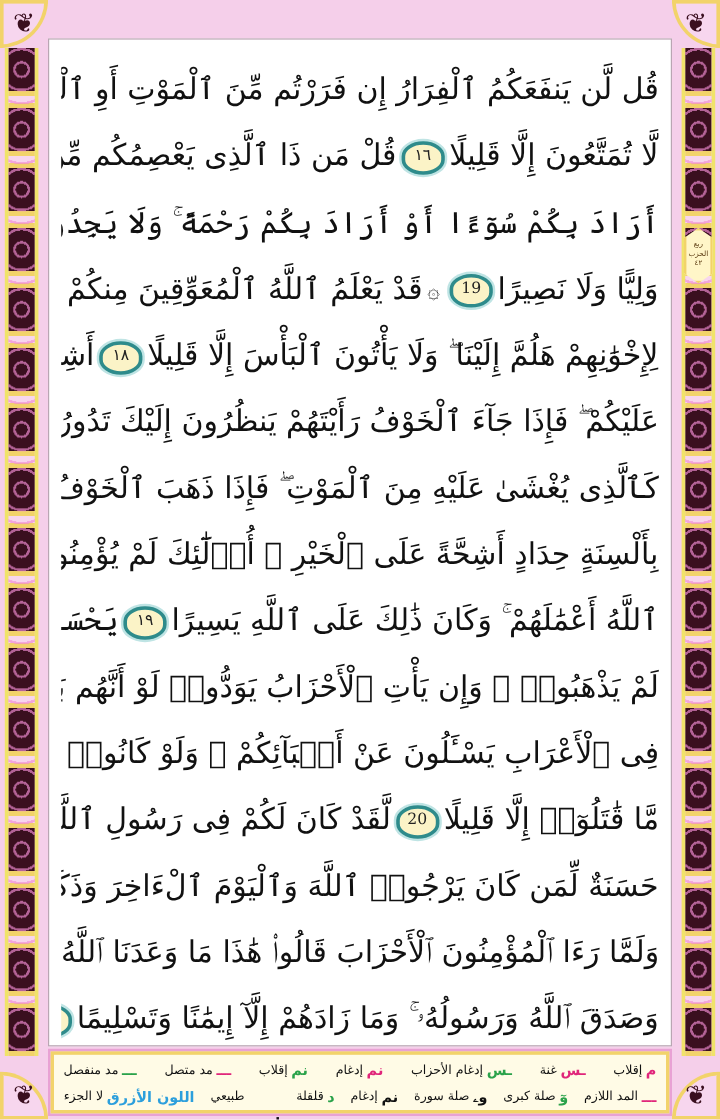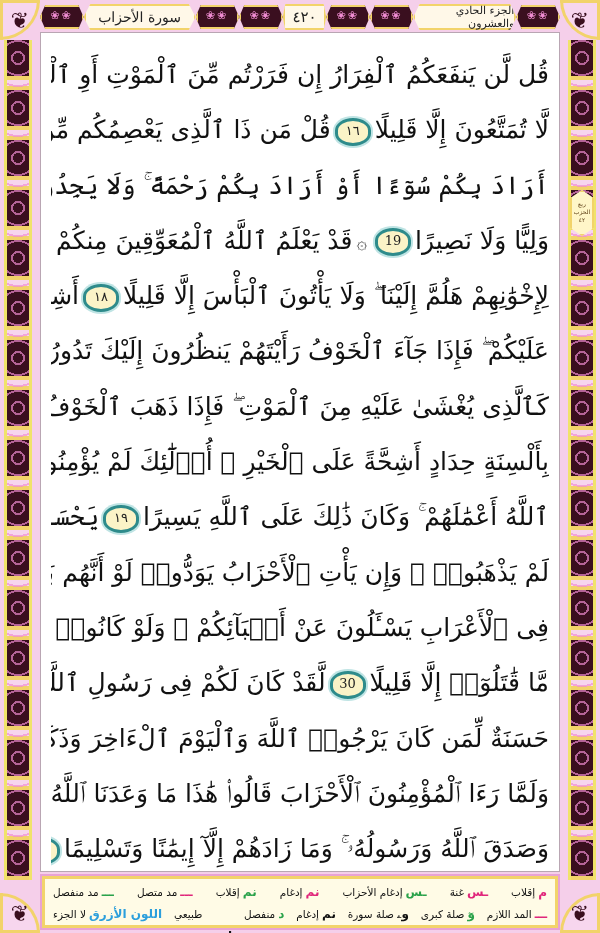--- a/index.html
+++ b/index.html
@@ -131,51 +131,40 @@
 
 <div class="frame">
   <div class="corner corner-tl">❦</div>
   <div class="corner corner-tr">❦</div>
   <div class="corner corner-bl">❦</div>
   <div class="corner corner-br">❦</div>
 
   <div class="strip strip-left"></div>
   <div class="strip strip-right"></div>
 
-  <div class="header">
-    <div class="hdr-orn"></div>
-    <div class="hdr-label hdr-surah">سورة الأحزاب</div>
-    <div class="hdr-orn"></div>
-    <div class="hdr-orn"></div>
-    <div class="hdr-label hdr-page">٤٢٠</div>
-    <div class="hdr-orn"></div>
-    <div class="hdr-orn"></div>
-    <div class="hdr-label hdr-juz">الجزء الحادي والعشرون</div>
-    <div class="hdr-orn"></div>
-  </div>
 
   <div class="hizb">
     <div>ربع الحزب</div>
     <div>٤٢</div>
   </div>
 
   <div class="panel">
     <div class="lines" id="lines">
         <div class="line"><span>قُل لَّن يَنفَعَكُمُ ٱلْفِرَارُ إِن فَرَرْتُم مِّنَ ٱلْمَوْتِ أَوِ ٱلْقَتْلِ وَإِذًا</span></div>
         <div class="line"><span>لَّا تُمَتَّعُونَ إِلَّا قَلِيلًا</span><span class="ayah">١٦</span><span>قُلْ مَن ذَا ٱلَّذِى يَعْصِمُكُم مِّنَ ٱللَّهِ إِنْ</span></div>
         <div class="line"><span>أَرَادَ بِكُمْ سُوٓءًا أَوْ أَرَادَ بِكُمْ رَحْمَةً ۚ وَلَا يَجِدُونَ لَهُم مِّن دُونِ ٱللَّهِ</span></div>
         <div class="line"><span>وَلِيًّا وَلَا نَصِيرًا</span><span class="ayah">19</span><span class="star">۞</span><span>قَدْ يَعْلَمُ ٱللَّهُ ٱلْمُعَوِّقِينَ مِنكُمْ وَٱلْقَآئِلِينَ</span></div>
         <div class="line"><span>لِإِخْوَٰنِهِمْ هَلُمَّ إِلَيْنَا ۖ وَلَا يَأْتُونَ ٱلْبَأْسَ إِلَّا قَلِيلًا</span><span class="ayah">١٨</span><span>أَشِحَّةً</span></div>
         <div class="line"><span>عَلَيْكُمْ ۖ فَإِذَا جَآءَ ٱلْخَوْفُ رَأَيْتَهُمْ يَنظُرُونَ إِلَيْكَ تَدُورُ أَعْيُنُهُمْ</span></div>
         <div class="line"><span>كَٱلَّذِى يُغْشَىٰ عَلَيْهِ مِنَ ٱلْمَوْتِ ۖ فَإِذَا ذَهَبَ ٱلْخَوْفُ سَلَقُوكُم</span></div>
         <div class="line"><span>بِأَلْسِنَةٍ حِدَادٍ أَشِحَّةً عَلَى ٱلْخَيْرِ ۚ أُو۟لَٰٓئِكَ لَمْ يُؤْمِنُوا۟ فَأَحْبَطَ</span></div>
         <div class="line"><span>ٱللَّهُ أَعْمَٰلَهُمْ ۚ وَكَانَ ذَٰلِكَ عَلَى ٱللَّهِ يَسِيرًا</span><span class="ayah">١٩</span><span>يَحْسَبُونَ ٱلْأَحْزَابَ</span></div>
         <div class="line"><span>لَمْ يَذْهَبُوا۟ ۖ وَإِن يَأْتِ ٱلْأَحْزَابُ يَوَدُّوا۟ لَوْ أَنَّهُم بَادُونَ</span></div>
         <div class="line"><span>فِى ٱلْأَعْرَابِ يَسْـَٔلُونَ عَنْ أَنۢبَآئِكُمْ ۖ وَلَوْ كَانُوا۟ فِيكُم</span></div>
-        <div class="line"><span>مَّا قَٰتَلُوٓا۟ إِلَّا قَلِيلًا</span><span class="ayah">30</span><span>لَّقَدْ كَانَ لَكُمْ فِى رَسُولِ ٱللَّهِ أُسْوَةٌ</span></div>
+        <div class="line"><span>مَّا قَٰتَلُوٓا۟ إِلَّا قَلِيلًا</span><span class="ayah">20</span><span>لَّقَدْ كَانَ لَكُمْ فِى رَسُولِ ٱللَّهِ أُسْوَةٌ</span></div>
         <div class="line"><span>حَسَنَةٌ لِّمَن كَانَ يَرْجُوا۟ ٱللَّهَ وَٱلْيَوْمَ ٱلْءَاخِرَ وَذَكَرَ ٱللَّهَ كَثِيرًا</span></div>
         <div class="line"><span>وَلَمَّا رَءَا ٱلْمُؤْمِنُونَ ٱلْأَحْزَابَ قَالُوا۟ هَٰذَا مَا وَعَدَنَا ٱللَّهُ وَرَسُولُهُۥ</span></div>
         <div class="line"><span>وَصَدَقَ ٱللَّهُ وَرَسُولُهُۥ ۚ وَمَا زَادَهُمْ إِلَّآ إِيمَٰنًا وَتَسْلِيمًا</span><span class="ayah">٢٢</span></div>
       </div>
   </div>
 
   <div class="legend">
     <div class="legend-row" id="legend-row1">
         <span class="lg-item">
           <span class="sw" style="color: rgb(224, 37, 122);">م</span>
@@ -218,21 +207,21 @@
         <span class="lg-item">
           <span class="sw" style="color: rgb(17, 17, 17);">وۦ</span>
           <span>صلة سورة</span>
         </span>
         <span class="lg-item">
           <span class="sw" style="color: rgb(17, 17, 17);">نم</span>
           <span>إدغام</span>
         </span>
         <span class="lg-item">
           <span class="sw" style="color: rgb(42, 162, 74);">د</span>
-          <span>منفصل</span>
+          <span>قلقلة</span>
         </span>
         <span class="lg-item">
           <span class="sw" style="color: rgb(17, 17, 17); margin-top: 44px;">او ى</span>
           <span>طبيعي</span>
         </span>
         <span class="lg-item">
           <span class="sw" style="color: rgb(44, 159, 220);">اللون الأزرق</span>
           <span>لا الجزء</span>
         </span>
       </div>

